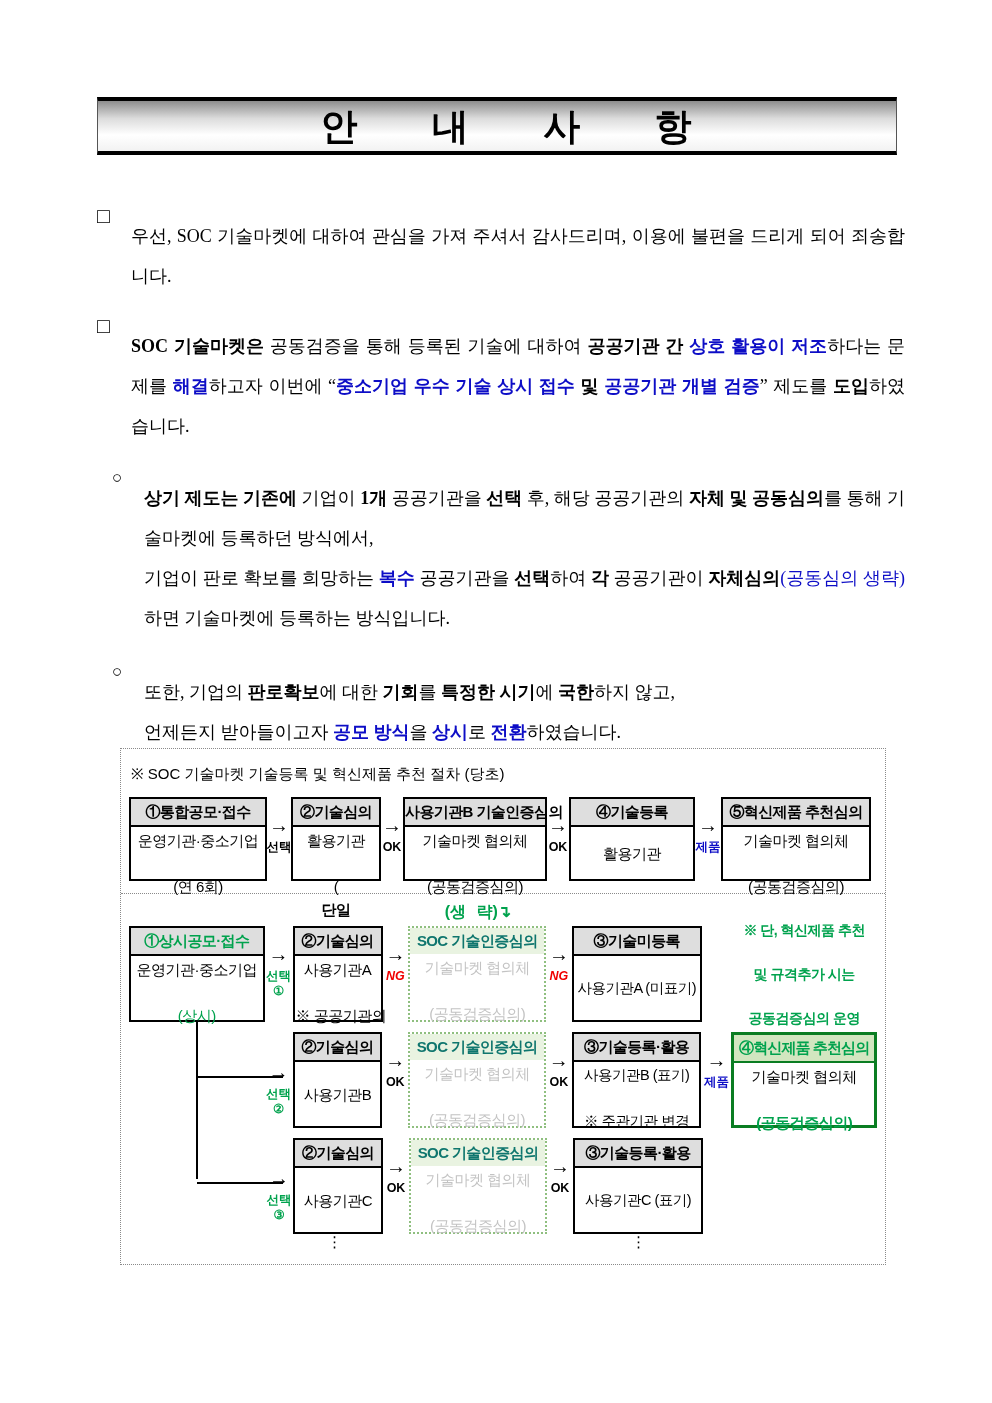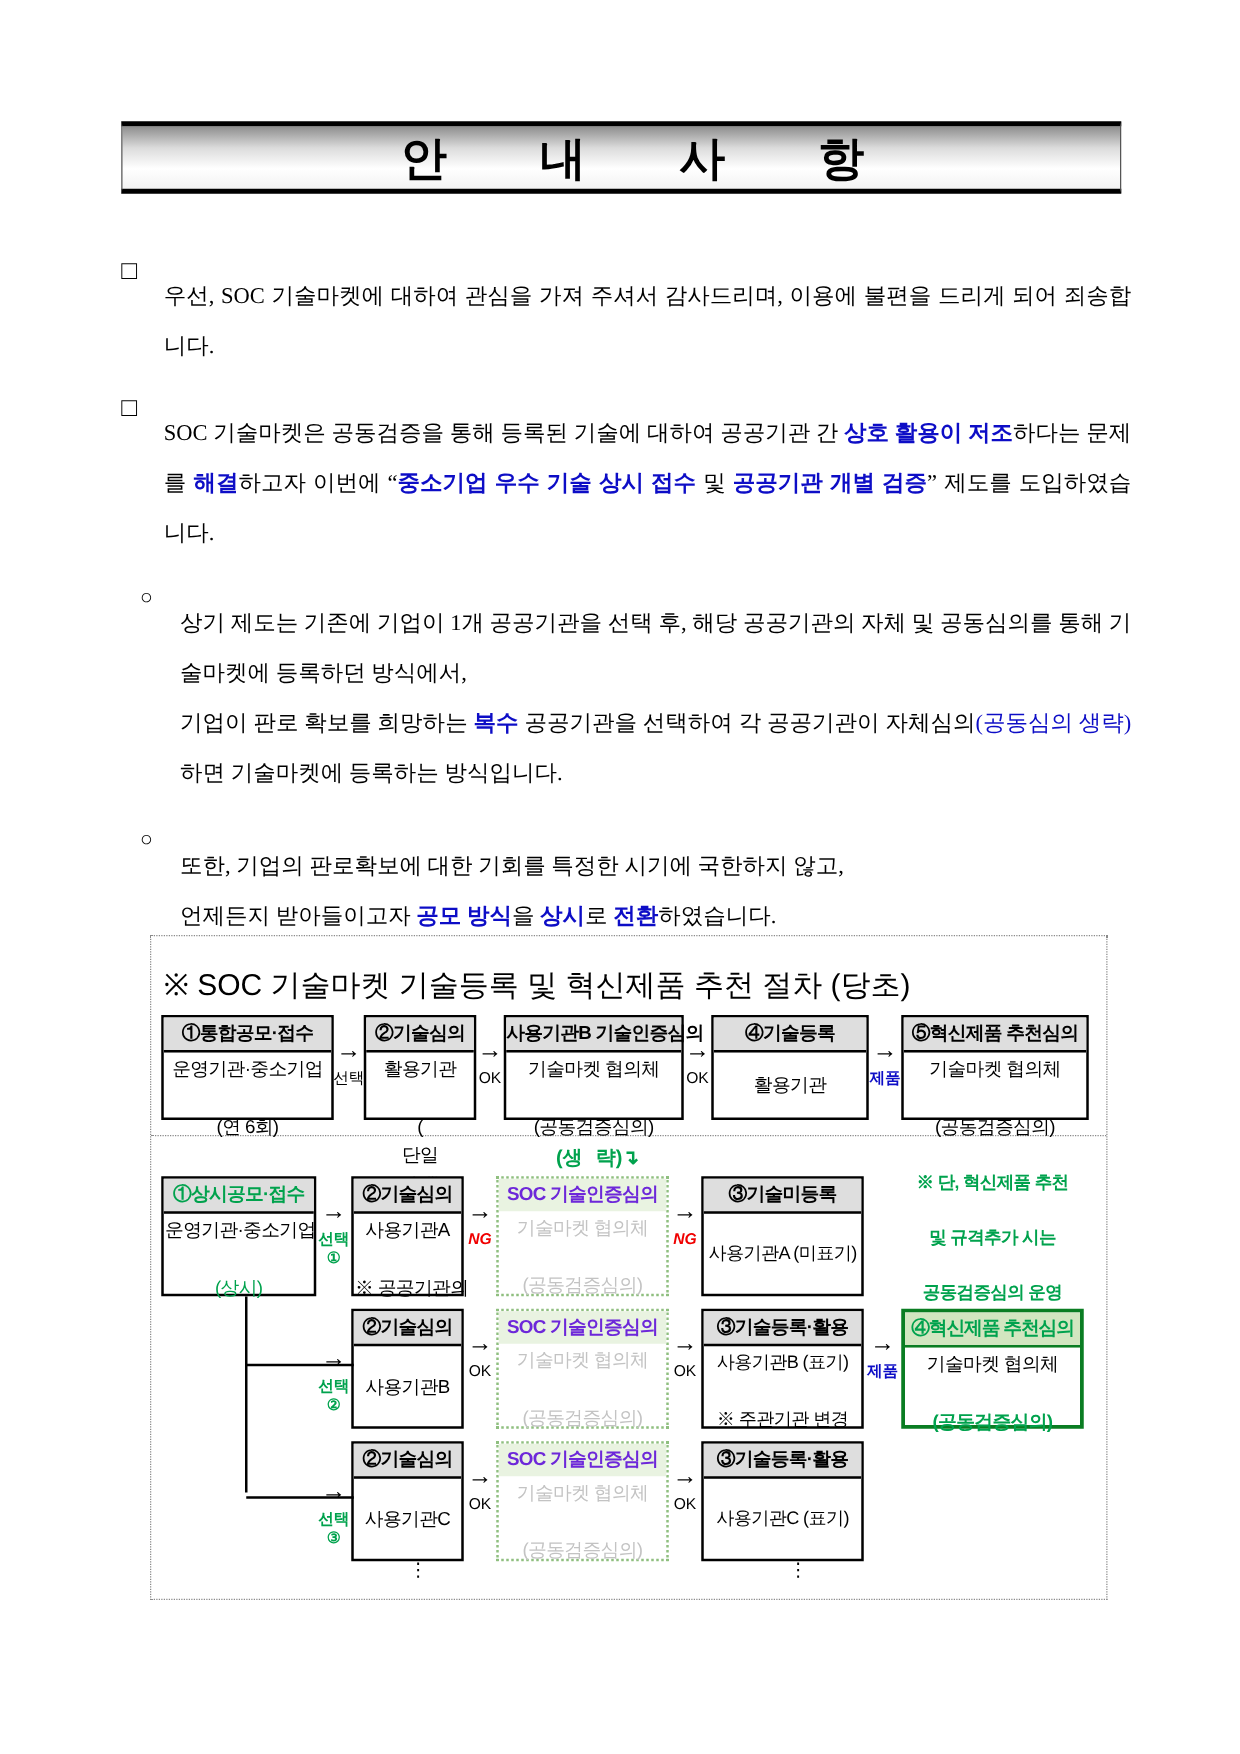--- a/index.html
+++ b/index.html
@@ -28,36 +28,36 @@
   .banner-title{
     font-family:"Liberation Sans", sans-serif;font-weight:bold;font-size:37px;
     letter-spacing:6px;word-spacing:52px;color:#000;line-height:1;
   }
 
   
   .para{position:absolute;display:flex;}
   .para .bullet{flex:0 0 34px;font-size:21px;line-height:40px;}
   .para .ptxt{flex:1;font-size:18px;line-height:40px;text-align:justify;margin-top:20px;}
   .para.sub .bullet{flex:0 0 32px;font-size:17px;}
-  .b{font-weight:normal;}
+  .b{font-weight:bold;}
   .bl{font-weight:bold;color:var(--blue);}
   .blr{color:var(--blue);}
   .g{font-weight:bold;color:var(--green);}
   .gr{color:var(--green);}
   .r{font-weight:bold;color:var(--red);font-style:italic;}
 
   
   .flow{
     position:absolute;left:120px;top:748px;width:766px;
     border:1px dotted #8a8a8a;background:#fff;
     font-family:"Liberation Sans", sans-serif;
   }
   .flow-sec{padding:8px 8px 12px 8px;}
   .flow-sec.first{border-bottom:1px dotted #8a8a8a;}
-  .flow-title{font-size:24px;line-height:26px;margin:19px 0 10px 2px;color:#000;}
+  .flow-title{font-size:15px;line-height:26px;margin:4px 0 10px 2px;color:#000;}
 
   .frow{display:flex;align-items:stretch;}
   .fb{border:2px solid var(--boxline);display:flex;flex-direction:column;background:#fff;}
   .fb-h{
     background:var(--headgray);border-bottom:2px solid var(--boxline);
     font-weight:bold;font-size:15px;line-height:26px;text-align:center;
     white-space:nowrap;letter-spacing:-0.6px;
   }
   .fb-b{
     flex:1;display:flex;flex-direction:column;justify-content:center;
@@ -81,35 +81,35 @@
   .c1 .w-b5{width:150px;}
 
   
   .skip-label{
     margin-left:280px;width:138px;text-align:center;font-size:16px;
     line-height:20px;margin-bottom:4px;white-space:nowrap;word-spacing:6px;
   }
   .c2rows{position:relative;}
   .c2row{display:flex;align-items:stretch;height:96px;margin-bottom:10px;}
   .c2row.last{margin-bottom:0;}
-  .cw1{width:124px;position:relative;}
+  .cw1{width:136px;position:relative;}
   .cw-c1{width:28px;}
   .cw2{width:90px;}
   .cw-c2{width:26px;}
   .cw3{width:138px;}
   .cw-c3{width:26px;}
   .cw4{width:130px;}
   .cw-c4{width:30px;}
   .cw5{width:146px;}
   .cw4 .fb-b{font-size:14.5px;}
   .cw5 .fb-h{letter-spacing:-0.9px;}
 
   .fb.full{height:100%;}
   .fb.dashed{border:2px dotted #8fbf7f;}
-  .fb.dashed .fb-h{background:#e9f3e1;border-bottom:none;color:#6d28d9;}
+  .fb.dashed .fb-h{background:#e9f3e1;border-bottom:none;color:#0f766e;}
   .fb.dashed .fb-b{color:#c3c3c3;}
   .fb.greenbox{border:3px solid var(--dkgreen);}
   .fb.greenbox .fb-h{background:#d2e6c0;border-bottom:2px solid var(--dkgreen);}
 
   .conn.branch{padding-top:30px;}
   .hline{position:absolute;left:68px;top:44px;width:86px;border-top:2px solid #000;}
   .trunk{position:absolute;left:67px;top:96px;height:157px;border-left:2px solid #000;}
 
   .note{
     height:100%;display:flex;flex-direction:column;justify-content:center;

